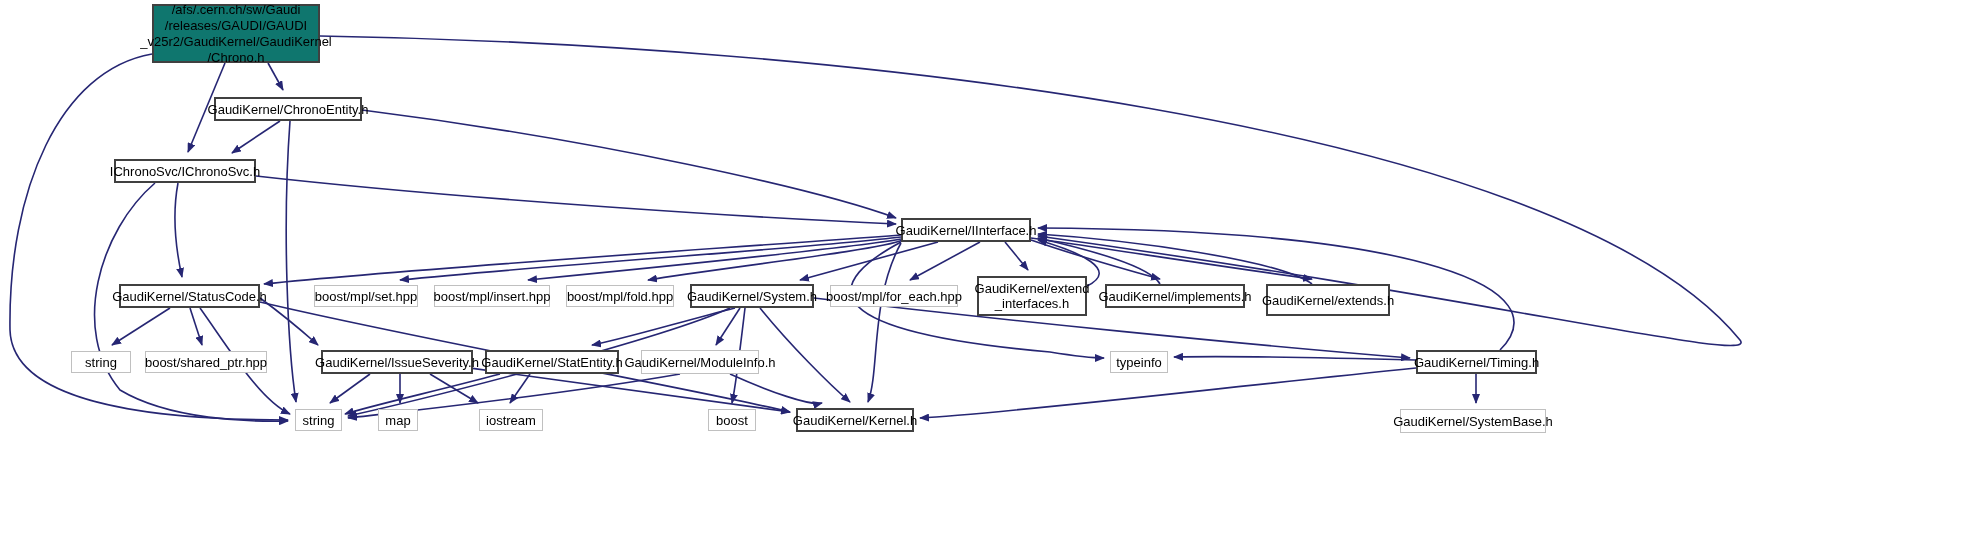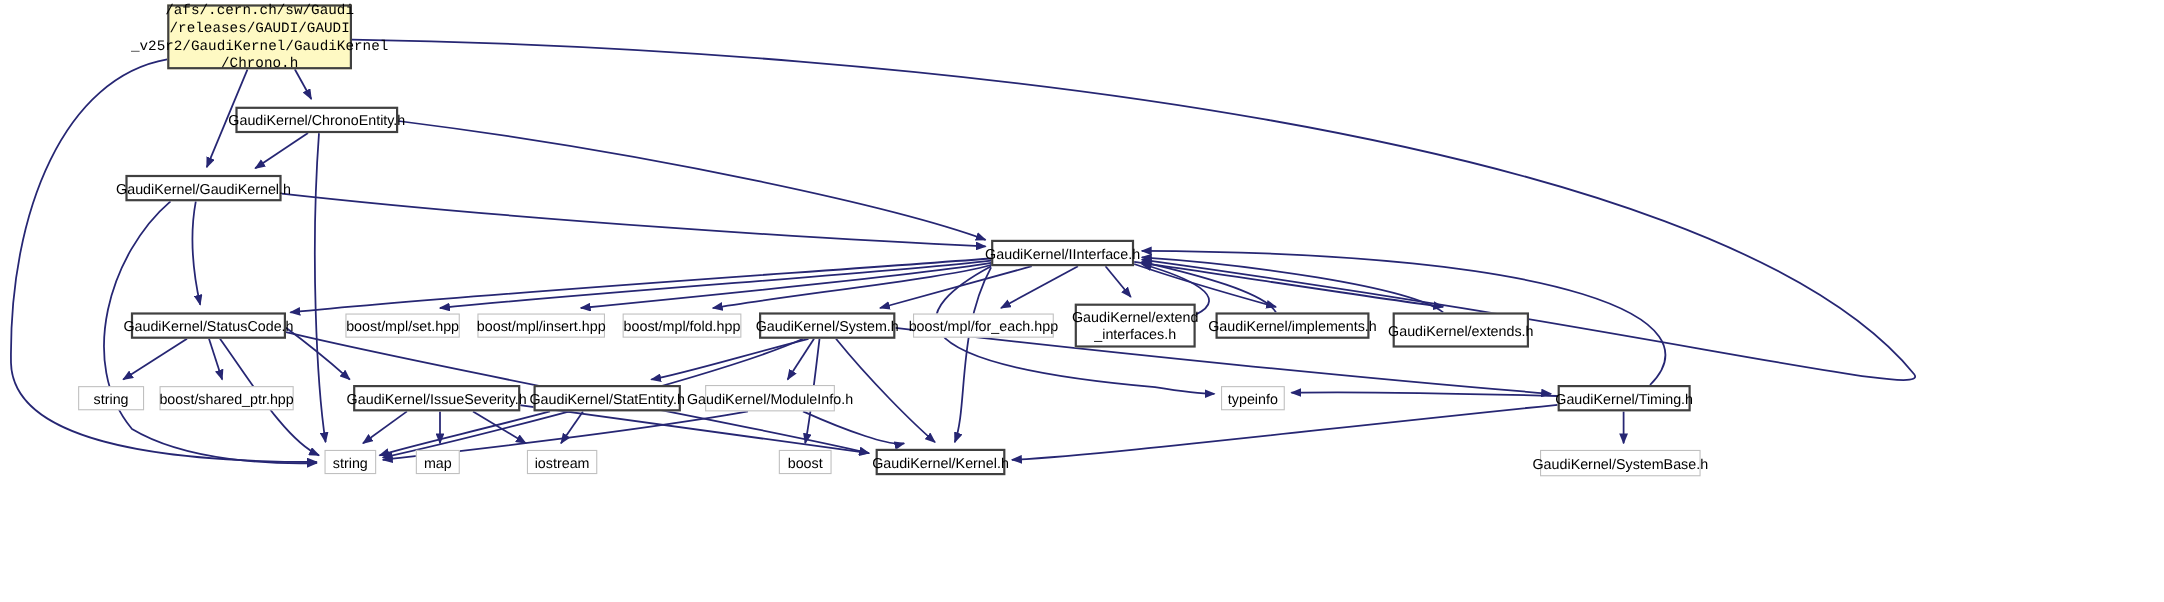--- a/index.html
+++ b/index.html
@@ -43,24 +43,23 @@
     background: #ffffff;
   }
   
   .node.strong {
     border: 2px solid #404040;
     background: #ffffff;
   }
   
   .node.root {
     border: 2px solid #404040;
-    background: #fef9c3;
+    background: #0f766e;
     padding: 2px 4px;
     line-height: 16px;
-    font-family: Liberation Mono, monospace;
   }
 </style>
 </head>
 <body>
 
 <div id="graph">
   <svg id="edge-layer" viewBox="0 0 1967 547" xmlns="http://www.w3.org/2000/svg">
     <defs>
       <marker id="ah" markerWidth="10" markerHeight="8" refX="9" refY="4" orient="auto" markerUnits="userSpaceOnUse">
         <path d="M0,0 L10,4 L0,8 z" fill="#262673"></path>
@@ -137,21 +136,21 @@
     </g>
   </svg>
 
   <div class="node root" style="left:152px; top:4px; width:168px; height:59px;">/afs/.cern.ch/sw/Gaudi
 /releases/GAUDI/GAUDI
 _v25r2/GaudiKernel/GaudiKernel
 /Chrono.h</div>
 
   <div class="node strong" style="left:214px; top:97px; width:148px; height:24px;">GaudiKernel/ChronoEntity.h</div>
 
-  <div class="node strong" style="left:114px; top:159px; width:142px; height:24px;">GaudiKernel/GaudiKernel.h</div>
+  <div class="node strong" style="left:114px; top:159px; width:142px; height:24px;">IChronoSvc/IChronoSvc.h</div>
 
   <div class="node strong" style="left:901px; top:218px; width:130px; height:24px;">GaudiKernel/IInterface.h</div>
 
   <div class="node strong" style="left:119px; top:284px; width:141px; height:24px;">GaudiKernel/StatusCode.h</div>
 
   <div class="node plain" style="left:314px; top:285px; width:104px; height:22px;">boost/mpl/set.hpp</div>
 
   <div class="node plain" style="left:434px; top:285px; width:116px; height:22px;">boost/mpl/insert.hpp</div>
 
   <div class="node plain" style="left:566px; top:285px; width:108px; height:22px;">boost/mpl/fold.hpp</div>

